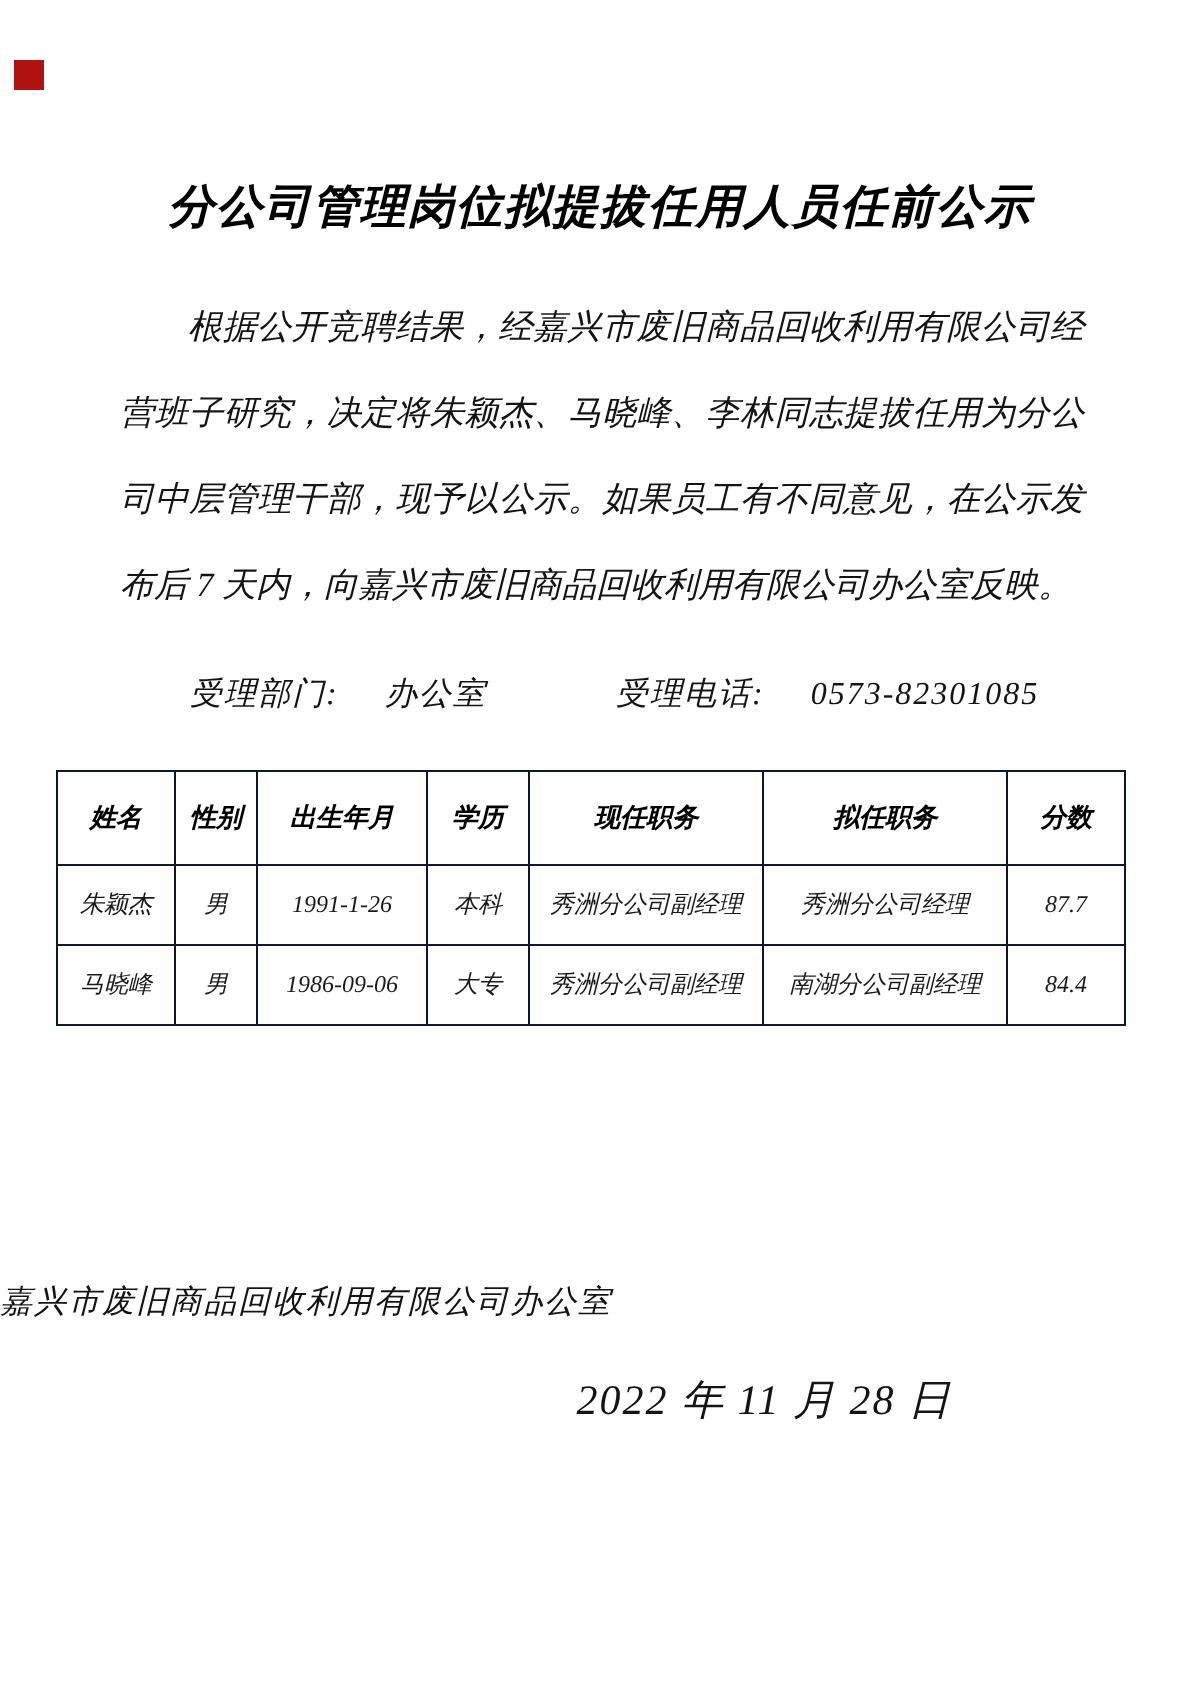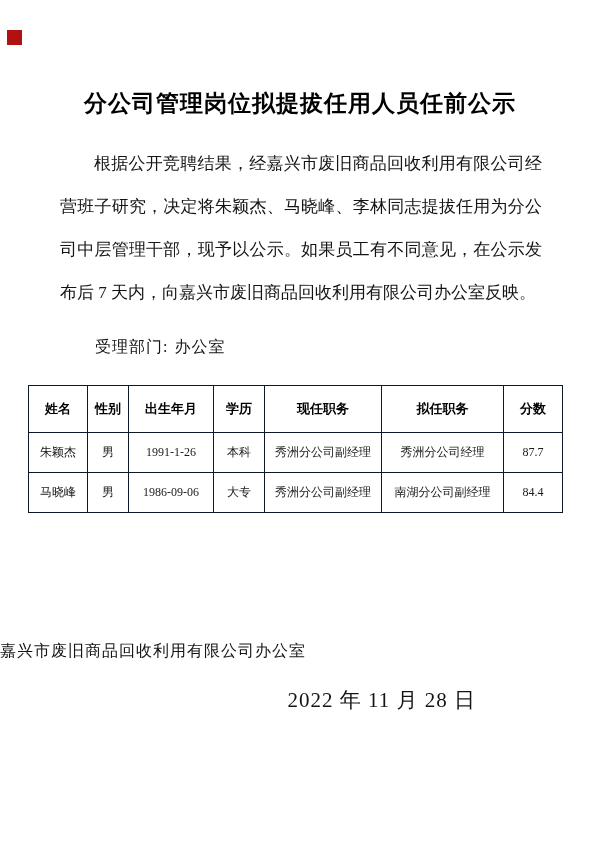--- a/index.html
+++ b/index.html
@@ -1,15 +1,15 @@
 <!DOCTYPE html>
 <html><head>
 <meta charset="utf-8">
 <style>
-  * { margin: 0; padding: 0; box-sizing: border-box; }
+  * { margin: 0; padding: 0; box-sizing: border-box; font-style: italic; }
   html, body { background: #888; }
   .page {
     position: relative;
     width: 600px;
     height: 844px;
     margin: 0 auto;
     background: #ffffff;
     font-family: "Liberation Serif", "DejaVu Serif", serif;
     color: #111111;
     overflow: hidden;
@@ -49,21 +49,21 @@
     top: 337px;
     left: 0;
     width: 100%;
     height: 22px;
     font-size: 16px;
     color: #141414;
   }
   .accept-dept { position: absolute; left: 95px; top: 0; }
   .accept-phone { position: absolute; left: 308px; top: 0; }
   .accept-line .label { letter-spacing: 1px; }
-  .accept-line .value { margin-left: 2px; letter-spacing: 1px; }
+  .accept-line .value { margin-left: 19px; letter-spacing: 1px; }
   table.roster {
     position: absolute;
     top: 385px;
     left: 28px;
     width: 534px;
     border-collapse: collapse;
     table-layout: fixed;
   }
   table.roster th, table.roster td {
     border: 1px solid #0f172a;
@@ -122,20 +122,24 @@
 
   <h1 class="doc-title">分公司管理岗位拟提拔任用人员任前公示</h1>
 
   <p class="doc-paragraph">根据公开竞聘结果，经嘉兴市废旧商品回收利用有限公司经营班子研究，决定将朱颖杰、马晓峰、李林同志提拔任用为分公司中层管理干部，现予以公示。如果员工有不同意见，在公示发布后 7 天内，向嘉兴市废旧商品回收利用有限公司办公室反映。</p>
 
   <div class="accept-line">
     <span class="accept-dept">
       <span class="label">受理部门:</span>
       <span class="value">办公室</span>
     </span>
+    <span class="accept-phone">
+      <span class="label">受理电话:</span>
+      <span class="value">0573-82301085</span>
+    </span>
   </div>
 
   <table class="roster">
     <colgroup>
       <col class="col-name">
         <col class="col-sex">
         <col class="col-birth">
         <col class="col-edu">
       <col class="col-cur">
         <col class="col-new">

